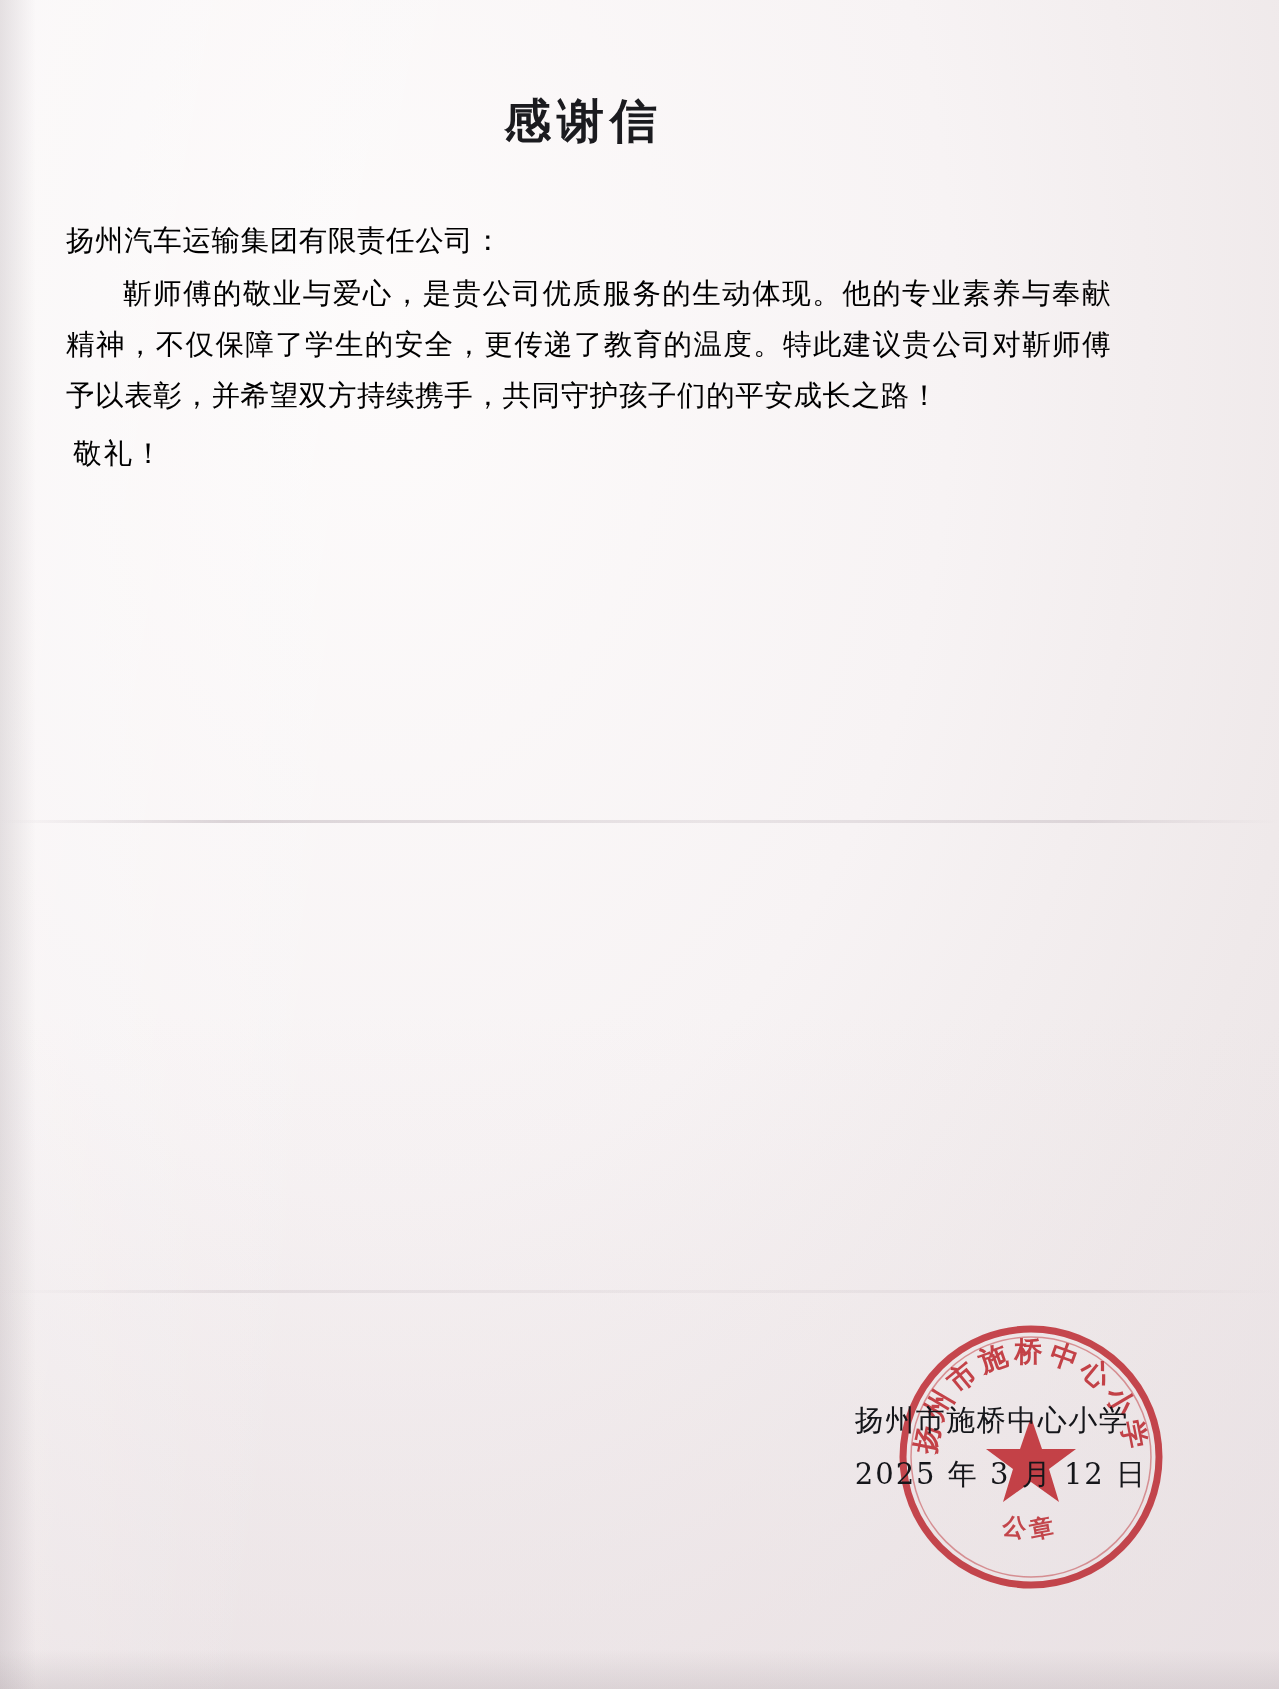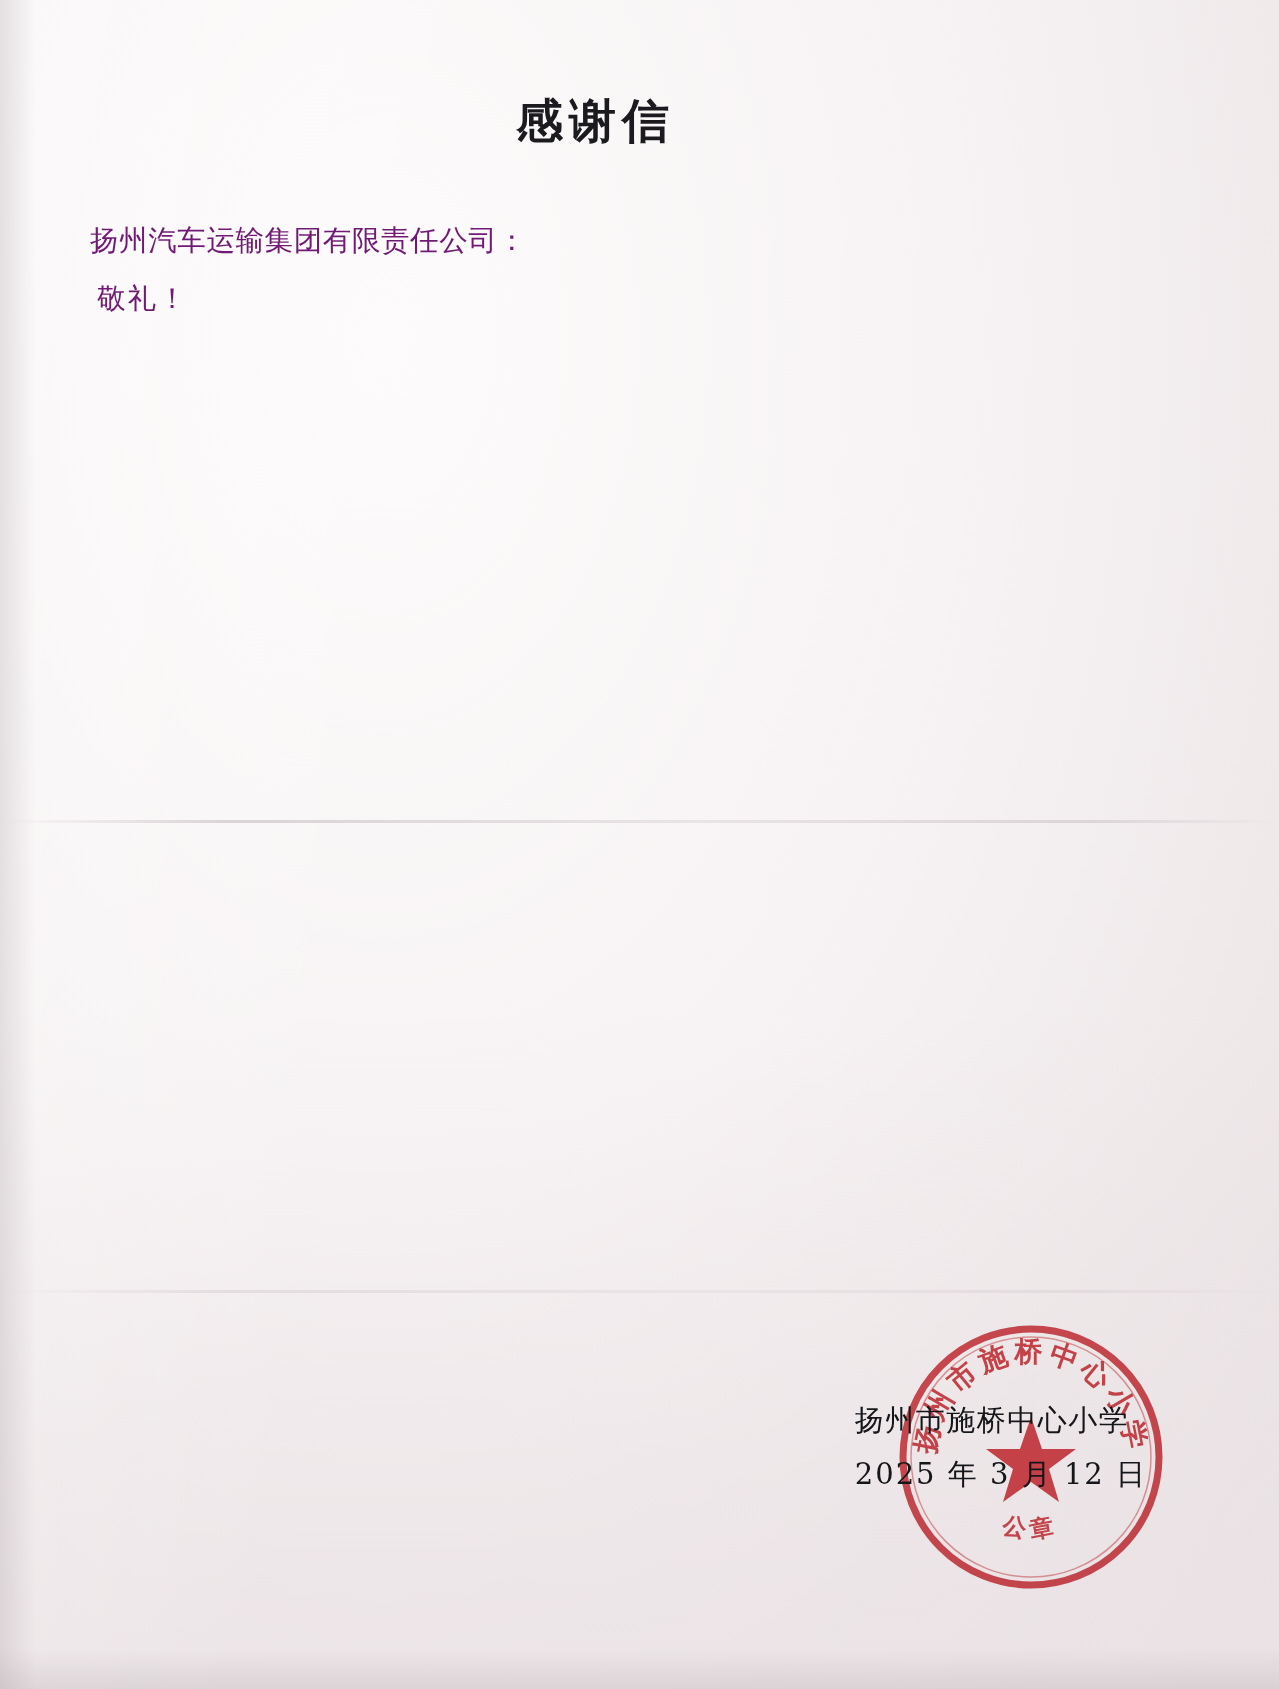--- a/index.html
+++ b/index.html
@@ -28,40 +28,40 @@
     inset: 0;
     background:
       linear-gradient(100deg, rgba(255,255,255,0.35) 0%, rgba(255,255,255,0) 35%),
       linear-gradient(180deg, rgba(240,232,234,0.0) 60%, rgba(233,224,227,0.55) 100%);
     pointer-events: none;
   }
 
   .sheet {
     position: absolute;
     inset: 0;
-    padding: 62px 108px 0 90px;
+    padding: 62px 108px 0 66px;
     box-sizing: border-box;
   }
 
   .doc-title {
     text-align: center;
     font-size: 47px;
     font-weight: bold;
     letter-spacing: 6px;
     color: #1b1b1f;
     margin: 28px 0 0 0;
     padding-right: 70px;
     font-family: "DejaVu Serif", "Liberation Serif", serif;
   }
 
   .body-text {
     margin-top: 62px;
     font-size: 28.5px;
     line-height: 51px;
-    color: #701a75;
+    color: #000000;
     letter-spacing: 0.6px;
     text-align: justify;
     padding-right: 60px;
   }
 
   .salutation {
     margin: 0 0 2px 0;
   }
 
   .para {
@@ -148,20 +148,21 @@
 
   <h1 class="doc-title">感谢信</h1>
 
   <div class="body-text">
 
     <p class="salutation">扬州汽车运输集团有限责任公司：</p>
 
 
 
 
+    <p class="para">靳师傅的敬业与爱心，是贵公司优质服务的生动体现。他的专业素养与奉献精神，不仅保障了学生的安全，更传递了教育的温度。特此建议贵公司对靳师傅予以表彰，并希望双方持续携手，共同守护孩子们的平安成长之路！</p>
 
 
     <p class="closing-2">敬礼！</p>
   </div>
 </div>
 
 <div class="crease crease-1"></div>
 <div class="crease crease-2"></div>
 
 <div class="signature-block">

